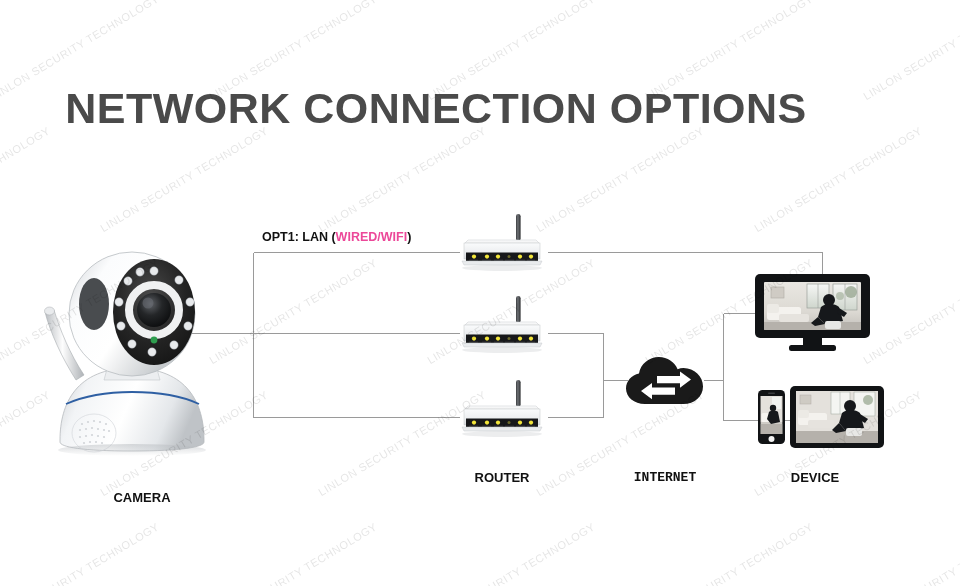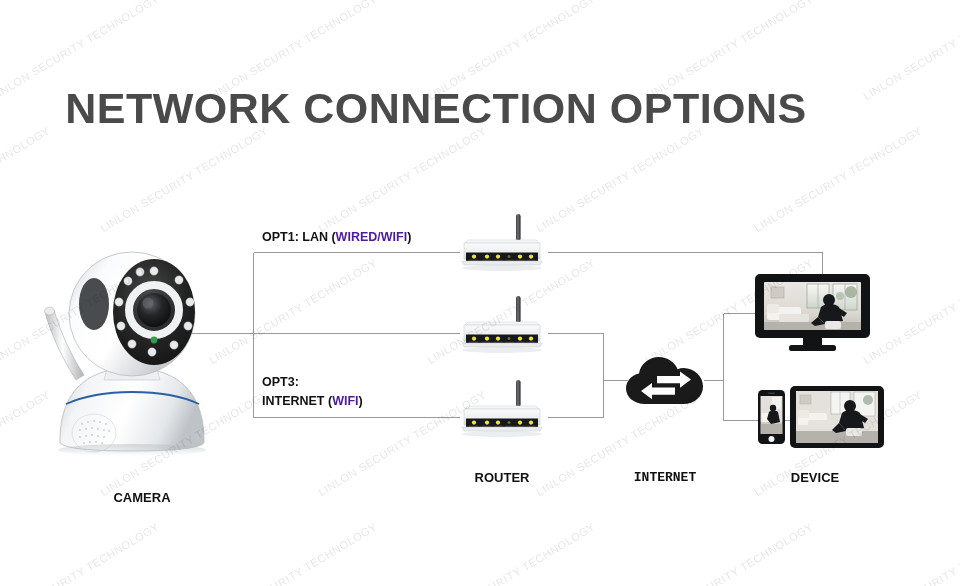--- a/index.html
+++ b/index.html
@@ -61,21 +61,21 @@
   
   .optlabel {
     position: absolute;
     font-size: 12.5px;
     font-weight: bold;
     color: #111111;
     line-height: 19px;
     z-index: 25;
     white-space: nowrap;
   }
-  .hl { color: #4c1d95; }
+  .hl { color: #ec4899; }
 
   
   .catlabel {
     position: absolute;
     font-size: 13px;
     font-weight: bold;
     color: #111111;
     text-align: center;
     z-index: 25;
     white-space: nowrap;
@@ -189,26 +189,20 @@
     </g>
   </svg>
 
   <div class="optlabel" style="left:262px; top:228px;">
     <div>
       <span>OPT1: LAN (</span><span class="hl">WIRED/WIFI</span><span>)</span>
     </div>
   </div>
 
 
-  <div class="optlabel" style="left:262px; top:373px;">
-    <div>OPT3:</div>
-    <div>
-      <span>INTERNET (</span><span class="hl">WIFI</span><span>)</span>
-    </div>
-  </div>
 
   <svg id="camera" viewBox="0 0 200 228">
     <defs>
       <linearGradient id="bodyG" x1="0" y1="0" x2="1" y2="0.25">
         <stop offset="0%" stop-color="#c9ccd0"></stop>
         <stop offset="22%" stop-color="#f2f4f6"></stop>
         <stop offset="55%" stop-color="#ffffff"></stop>
         <stop offset="84%" stop-color="#e4e7ea"></stop>
         <stop offset="100%" stop-color="#bfc3c7"></stop>
       </linearGradient>

